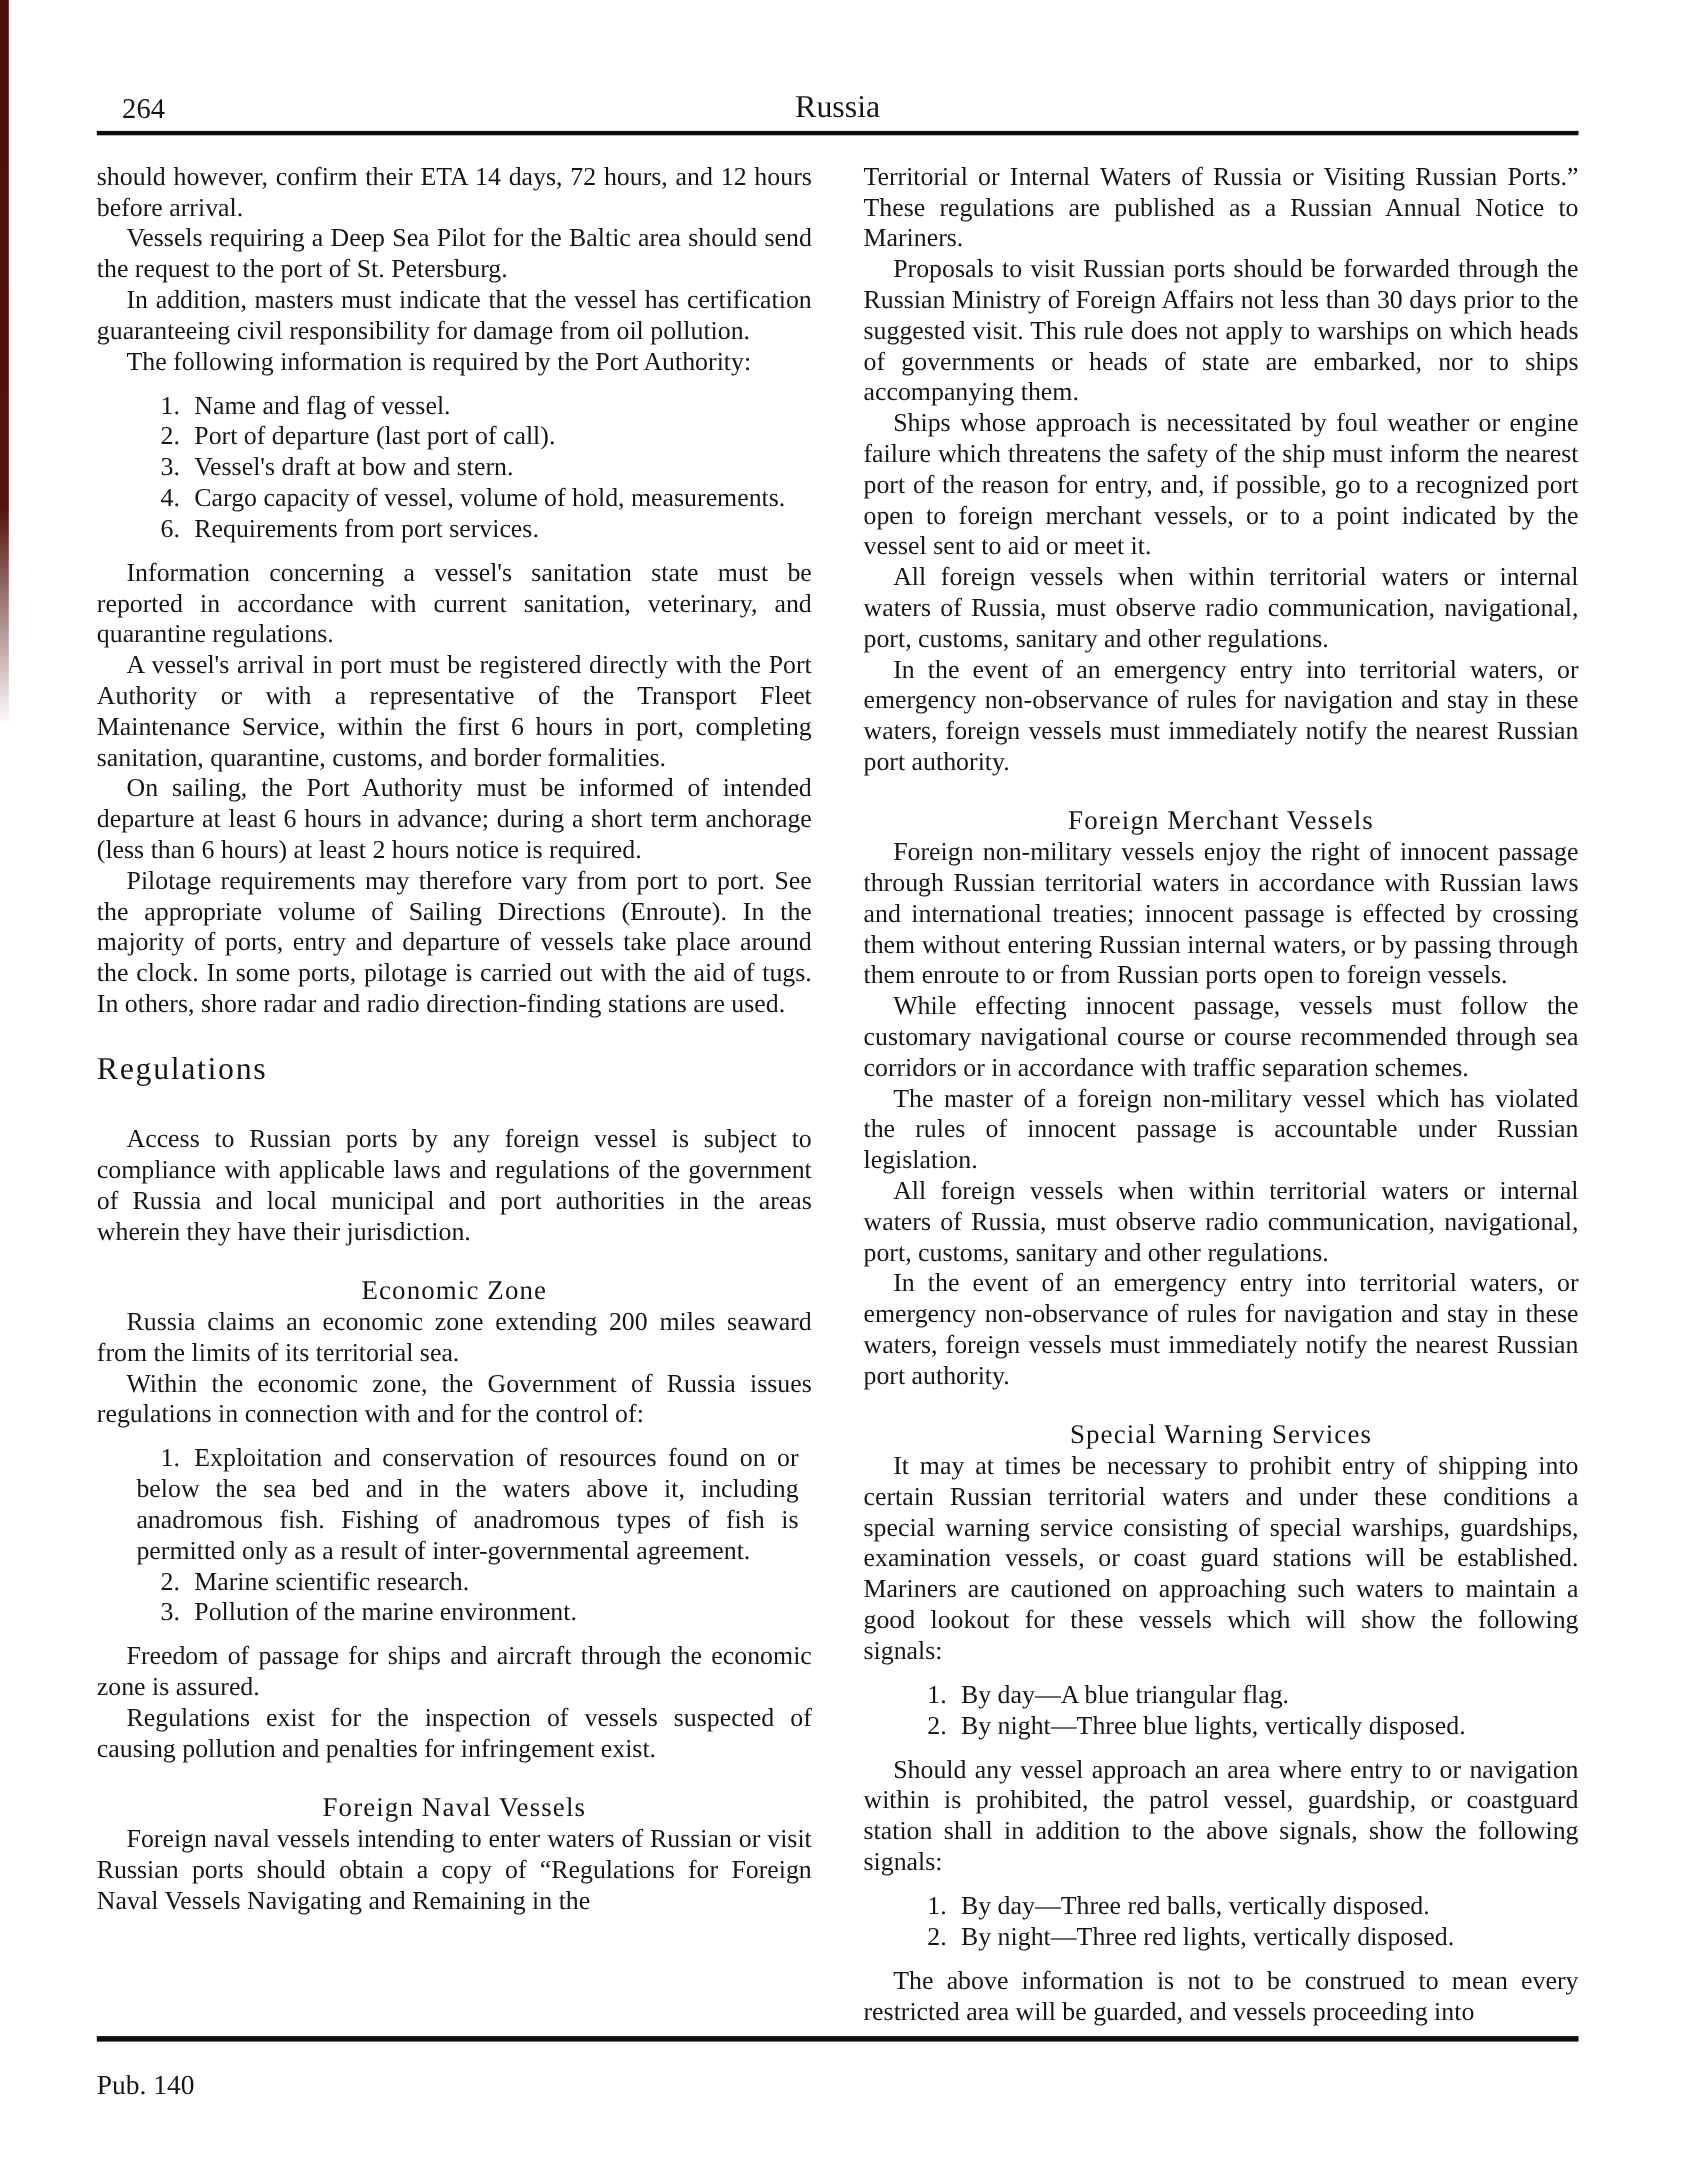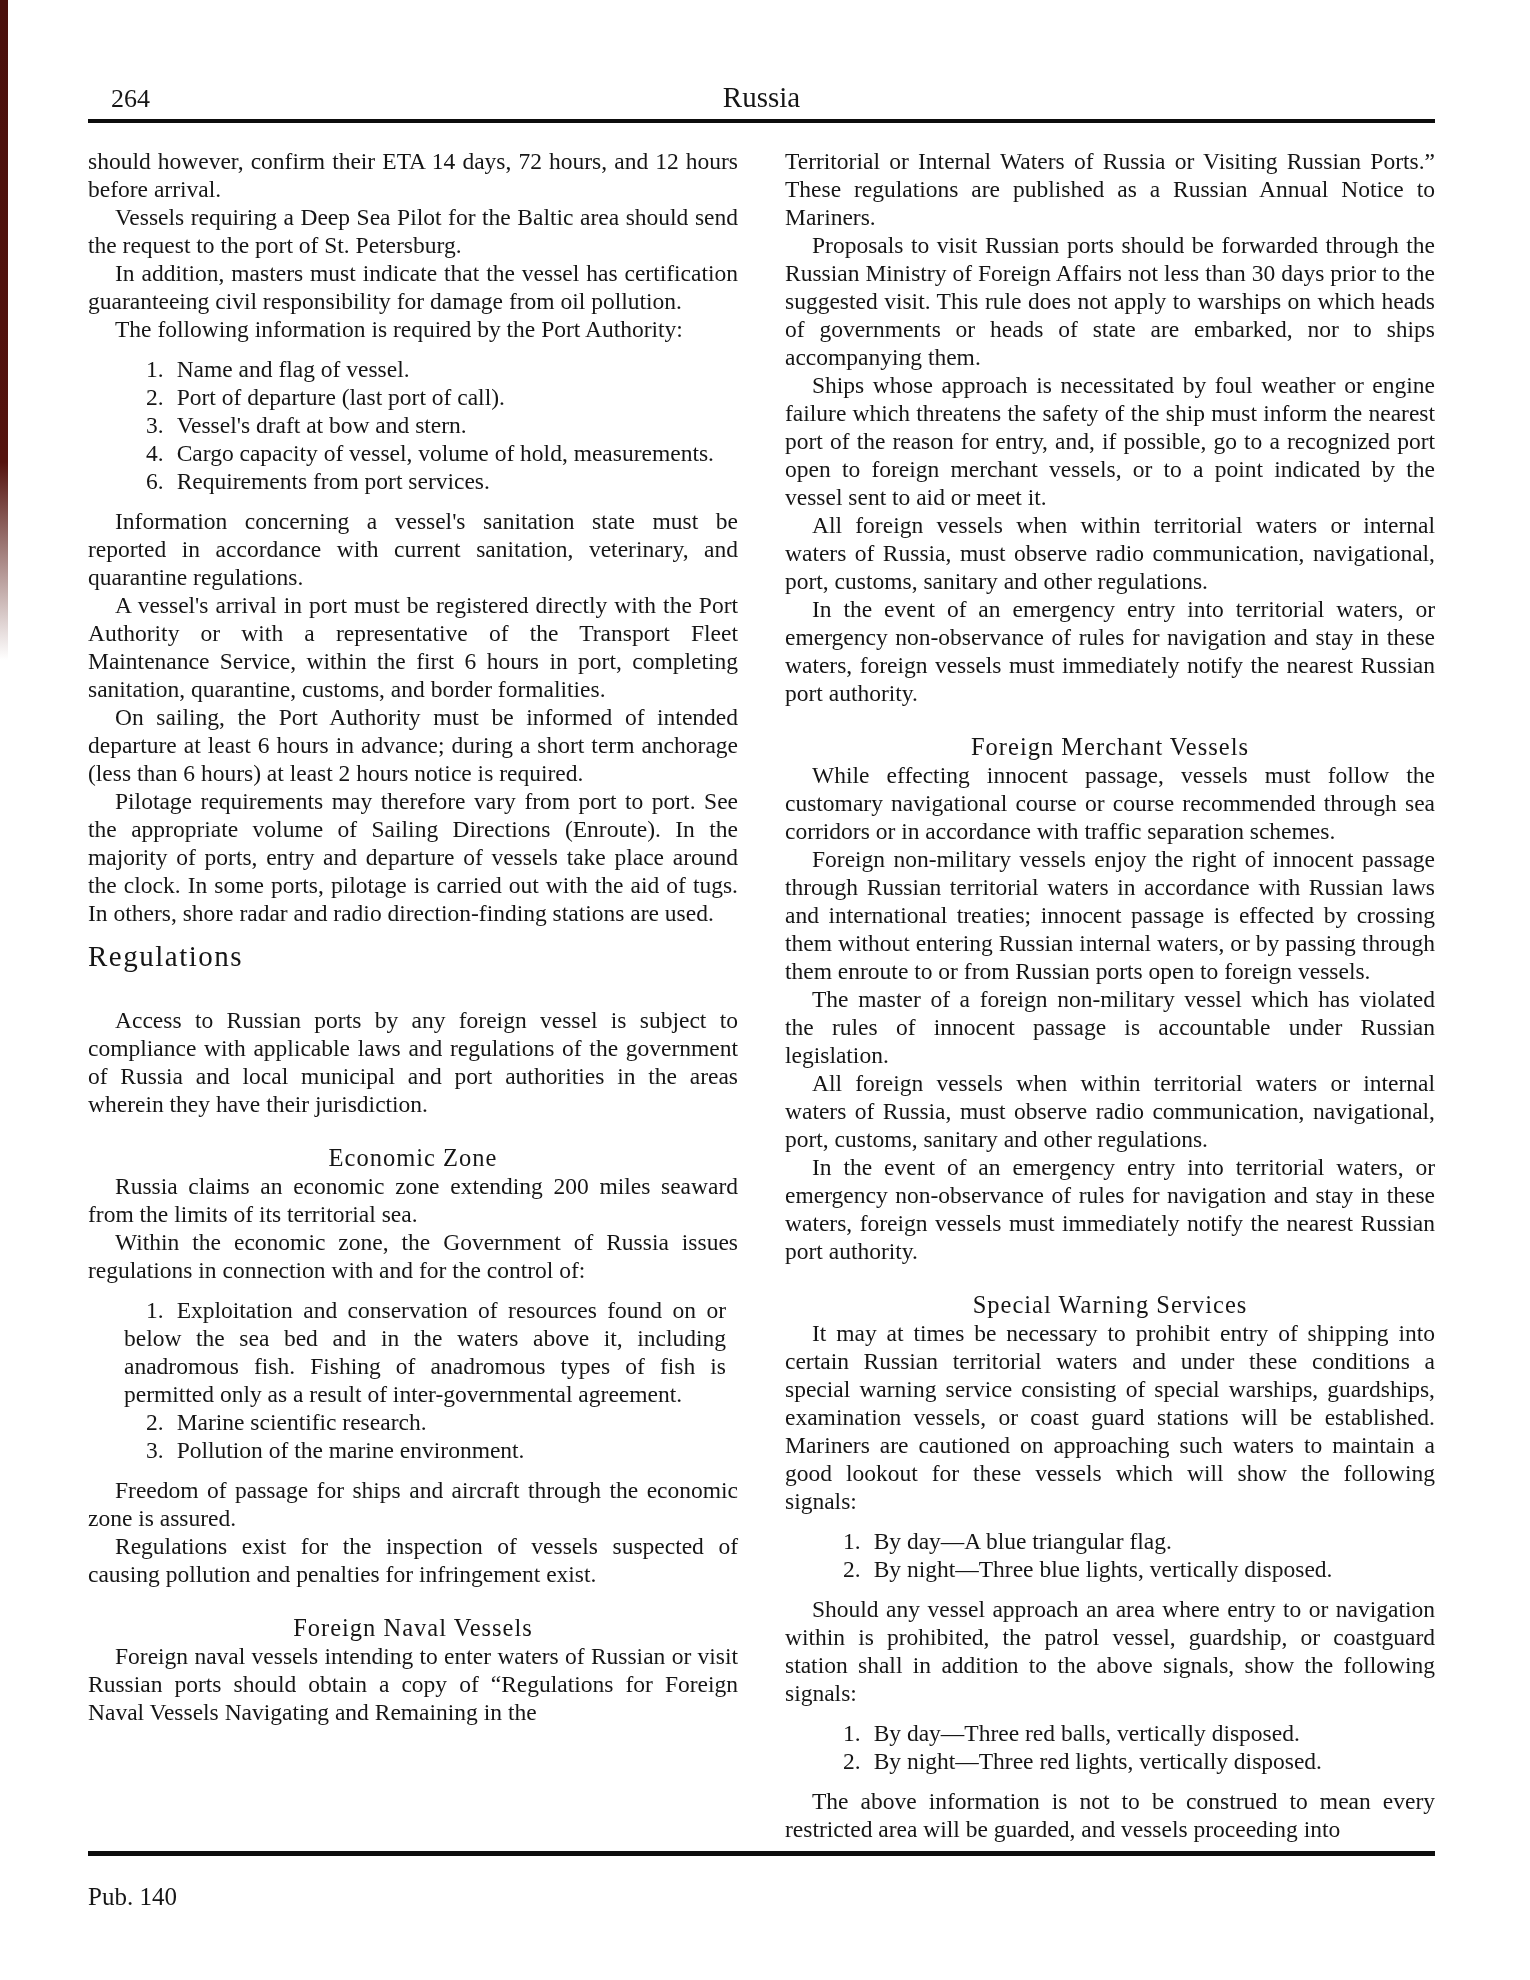--- a/index.html
+++ b/index.html
@@ -25,21 +25,21 @@
   .col{
     width:650px;flex:0 0 650px;
     font-size:23.5px;line-height:28px;
     text-align:justify;
     hyphens:none;
   }
   .para{margin:0;}
   .para.indent{text-indent:27px;}
   .heading{
     font-size:29px;line-height:34px;letter-spacing:1.5px;
-    margin:12px 0 33px 0;text-align:left;font-weight:400;
+    margin:28px 0 33px 0;text-align:left;font-weight:400;
   }
   .subheading{
     font-size:24.5px;line-height:28px;letter-spacing:1px;
     margin:26px 0 0 0;text-align:center;font-weight:400;
   }
   .list{margin:12px;}
   .list-item{padding-left:24px;text-indent:22px;}
   .list-item .num{margin-right:13px;}
   .footer-rule{position:absolute;left:88px;top:1851px;width:1347px;height:5px;background:#0d0d0d;}
   .footer-label{position:absolute;left:88px;top:1882px;font-size:25px;line-height:29px;}
@@ -86,22 +86,22 @@
         <div class="subheading">Foreign Naval Vessels</div>
         <p class="para indent">Foreign naval vessels intending to enter waters of Russian or visit Russian ports should obtain a copy of “Regulations for Foreign Naval Vessels Navigating and Remaining in the</p>
       </div>
     <div class="col" id="col-right">
         <p class="para">Territorial or Internal Waters of Russia or Visiting Russian Ports.” These regulations are published as a Russian Annual Notice to Mariners.</p>
         <p class="para indent">Proposals to visit Russian ports should be forwarded through the Russian Ministry of Foreign Affairs not less than 30 days prior to the suggested visit. This rule does not apply to warships on which heads of governments or heads of state are embarked, nor to ships accompanying them.</p>
         <p class="para indent">Ships whose approach is necessitated by foul weather or engine failure which threatens the safety of the ship must inform the nearest port of the reason for entry, and, if possible, go to a recognized port open to foreign merchant vessels, or to a point indicated by the vessel sent to aid or meet it.</p>
         <p class="para indent">All foreign vessels when within territorial waters or internal waters of Russia, must observe radio communication, navigational, port, customs, sanitary and other regulations.</p>
         <p class="para indent">In the event of an emergency entry into territorial waters, or emergency non-observance of rules for navigation and stay in these waters, foreign vessels must immediately notify the nearest Russian port authority.</p>
         <div class="subheading">Foreign Merchant Vessels</div>
+        <p class="para indent">Foreign non-military vessels enjoy the right of innocent passage through Russian territorial waters in accordance with Russian laws and international treaties; innocent passage is effected by crossing them without entering Russian internal waters, or by passing through them enroute to or from Russian ports open to foreign vessels.</p>
         <p class="para indent">While effecting innocent passage, vessels must follow the customary navigational course or course recommended through sea corridors or in accordance with traffic separation schemes.</p>
-        <p class="para indent">Foreign non-military vessels enjoy the right of innocent passage through Russian territorial waters in accordance with Russian laws and international treaties; innocent passage is effected by crossing them without entering Russian internal waters, or by passing through them enroute to or from Russian ports open to foreign vessels.</p>
         <p class="para indent">The master of a foreign non-military vessel which has violated the rules of innocent passage is accountable under Russian legislation.</p>
         <p class="para indent">All foreign vessels when within territorial waters or internal waters of Russia, must observe radio communication, navigational, port, customs, sanitary and other regulations.</p>
         <p class="para indent">In the event of an emergency entry into territorial waters, or emergency non-observance of rules for navigation and stay in these waters, foreign vessels must immediately notify the nearest Russian port authority.</p>
         <div class="subheading">Special Warning Services</div>
         <p class="para indent">It may at times be necessary to prohibit entry of shipping into certain Russian territorial waters and under these conditions a special warning service consisting of special warships, guardships, examination vessels, or coast guard stations will be established. Mariners are cautioned on approaching such waters to maintain a good lookout for these vessels which will show the following signals:</p>
         <div class="list">
           <div class="list-item"><span class="num">1.</span><span>By day—A blue triangular flag.</span></div>
           <div class="list-item"><span class="num">2.</span><span>By night—Three blue lights, vertically disposed.</span></div>
         </div>
         <p class="para indent">Should any vessel approach an area where entry to or navigation within is prohibited, the patrol vessel, guardship, or coastguard station shall in addition to the above signals, show the following signals:</p>

